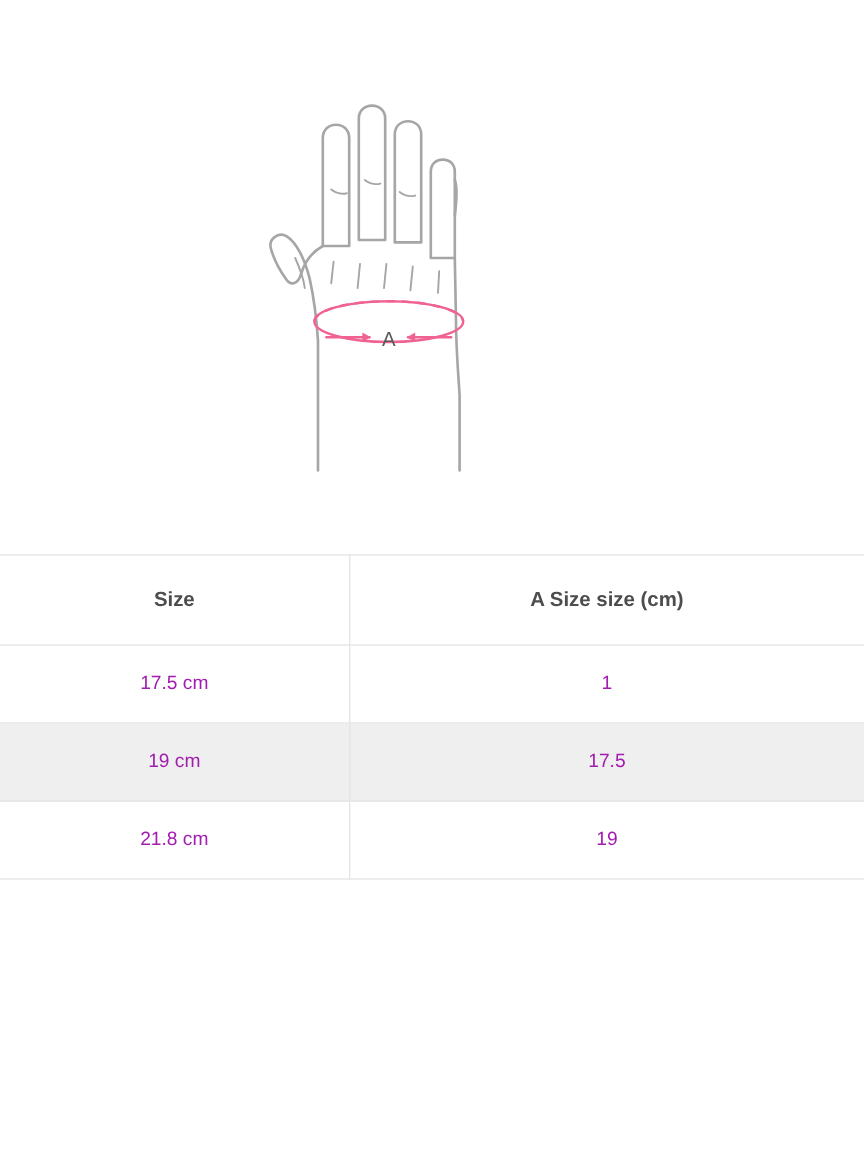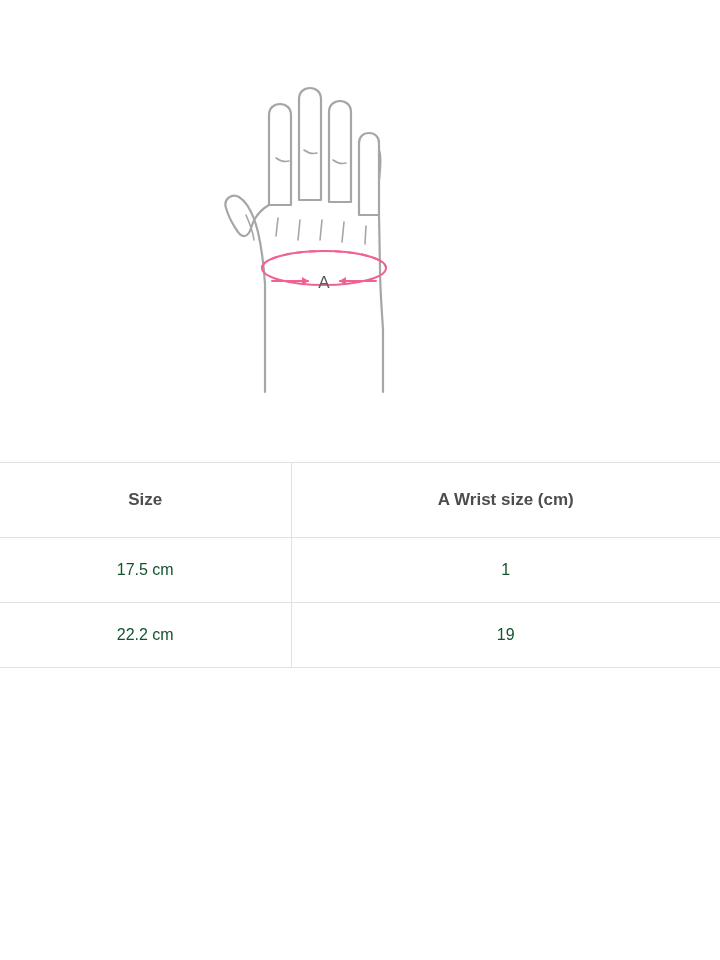--- a/index.html
+++ b/index.html
@@ -70,21 +70,21 @@
     background: #efefef;
   }
 
   .group-label {
     color: #f4606c;
     text-align: left !important;
     padding-left: 14px !important;
     font-size: 16px;
   }
   td.value {
-    color: #14532d;
+    color: #a21caf;
   }
   .empty-cell { background: inherit; }
 </style>
 </head>
 <body>
 
 <div class="page">
 
   <div class="diagram-area">
     <svg width="280" height="400" viewBox="0 0 280 400">
@@ -132,28 +132,32 @@
   </div>
 
   <table class="size-table">
     <colgroup>
       <col class="col-size">
       <col class="col-wrist">
     </colgroup>
     <thead>
       <tr>
         <th class="vdiv">Size</th>
-        <th>A Wrist size (cm)</th>
+        <th>A Size size (cm)</th>
       </tr>
     </thead>
     <tbody>
       <tr>
         <td class="vdiv value">17.5 cm</td>
         <td class="value">1</td>
       </tr>
+      <tr class="zebra">
+        <td class="vdiv value">19 cm</td>
+        <td class="value">17.5</td>
+      </tr>
       <tr>
-        <td class="vdiv value">22.2 cm</td>
+        <td class="vdiv value">21.8 cm</td>
         <td class="value">19</td>
       </tr>
     </tbody>
   </table>
 
 </div>
 
 </body></html>

